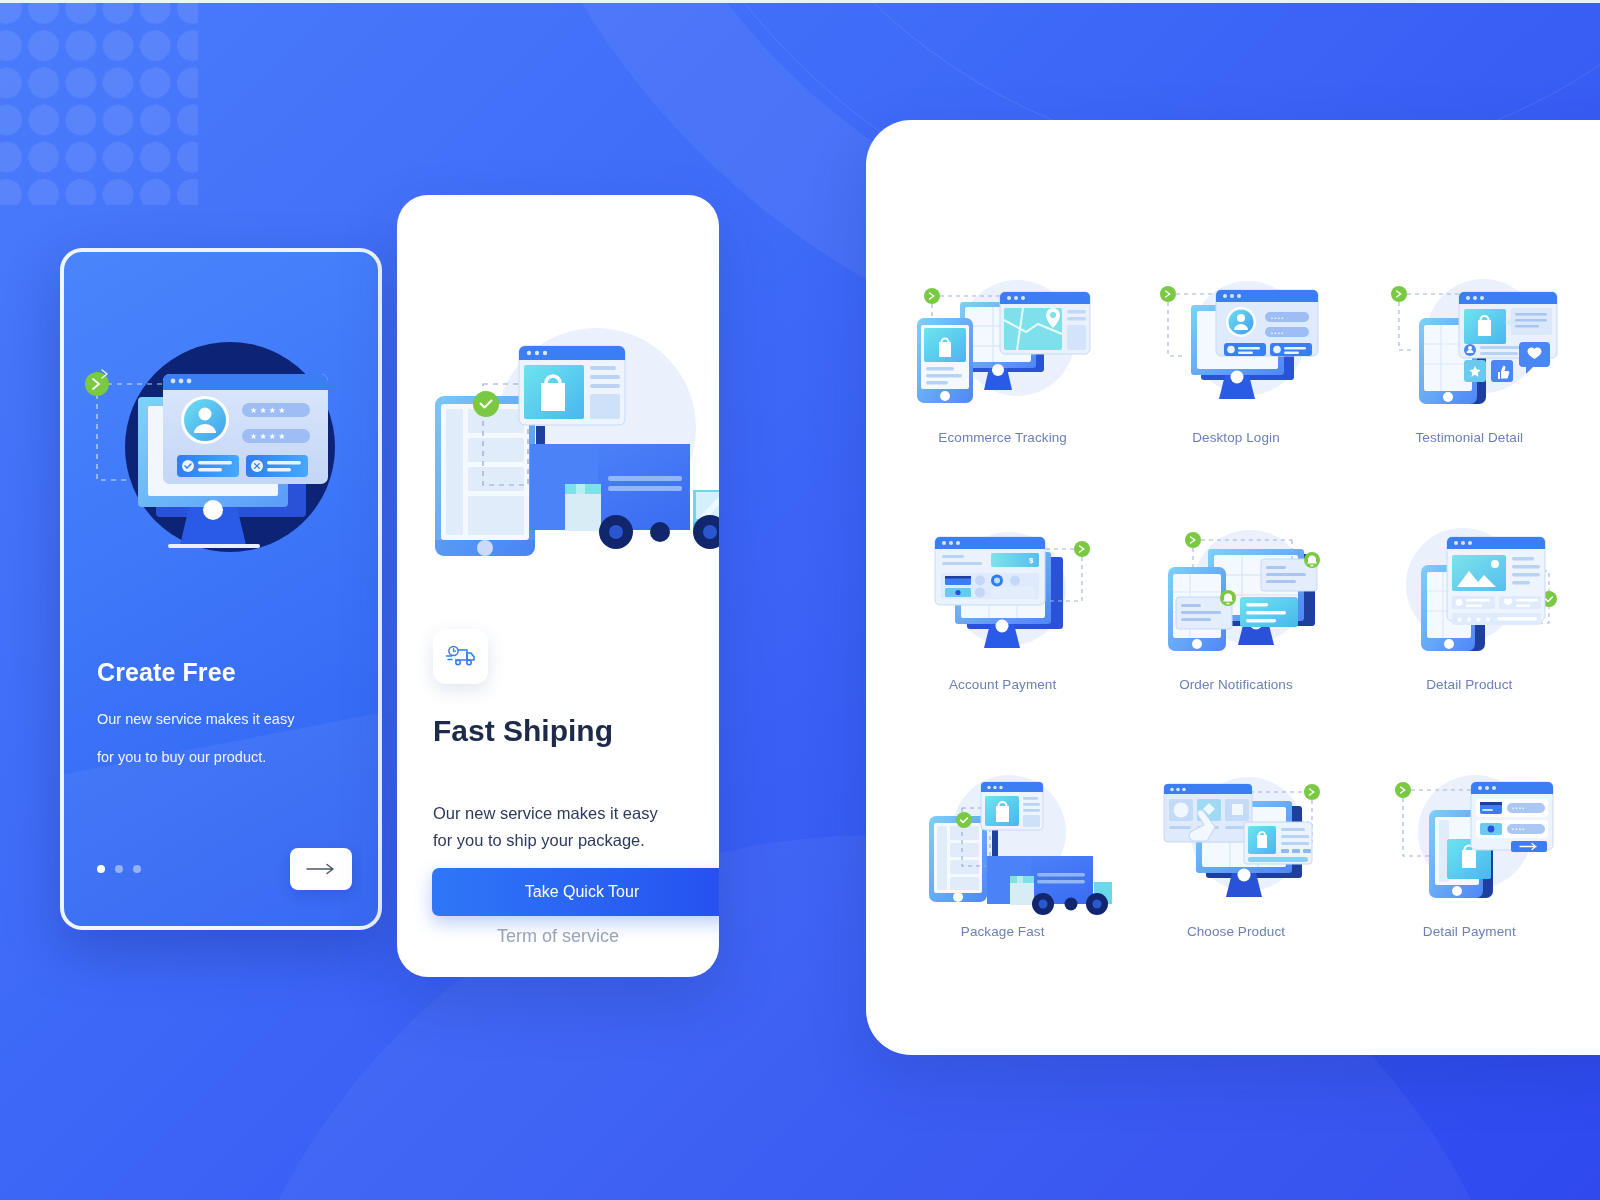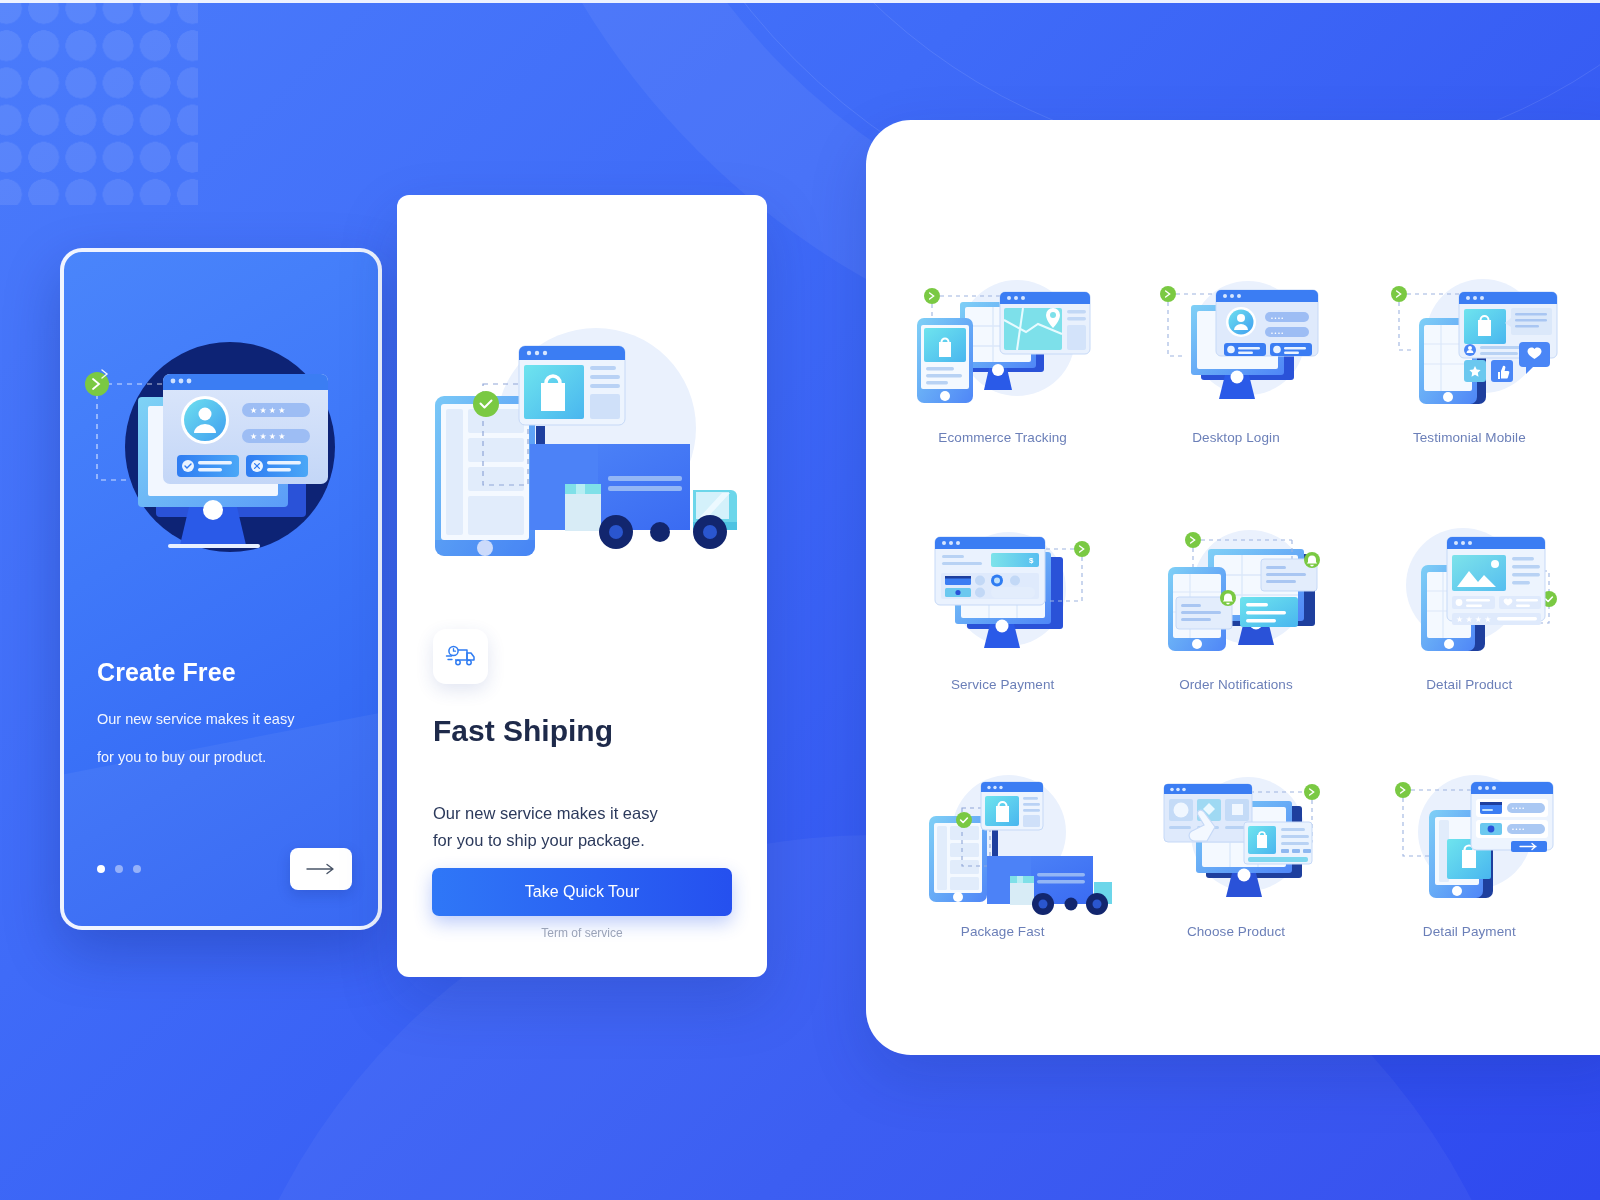--- a/index.html
+++ b/index.html
@@ -69,42 +69,42 @@
   .nd.on { background:#ffffff; }
   .nextbtn {
     width:62px; height:42px; border-radius:8px; background:#fff;
     display:flex; align-items:center; justify-content:center;
     box-shadow:0 5px 14px rgba(10,30,110,.18); cursor:pointer;
   }
 
   
   #card2 {
     position: absolute; left: 397px; top: 195px;
-    width: 370px; height: 782px;
-    border-radius: 12px; background: #ffffff;
+    width: 322px; height: 782px;
+    border-radius: 31px; background: #ffffff;
     box-shadow: 0 24px 60px rgba(20,40,120,.20);
     overflow: hidden;
   }
   .c2-art { position:absolute; left:13px; top:113px; width:345px; height:270px; }
   .c2-icon {
     position:absolute; left:36px; top:434px; width:55px; height:55px;
     border-radius:13px; background:#fff;
     box-shadow:0 6px 18px rgba(40,70,160,.14);
     display:flex; align-items:center; justify-content:center;
   }
   .c2-title { position:absolute; left:36px; top:513px; width:290px; color:#1e2a4a; font-size:30px; font-weight:bold; line-height:45px; }
   .c2-sub { position:absolute; left:36px; top:605px; width:300px; color:#2c3a5c; font-size:16.5px; line-height:27px; }
   .c2-btn {
     position:absolute; left:35px; top:673px; width:300px; height:48px;
     border-radius:7px; border:none; cursor:pointer;
     background: linear-gradient(90deg,#2f77f7 0%, #2a62f3 55%, #2550ef 100%);
     color:#fff; font-size:16px; font-family:"Liberation Sans", sans-serif;
     box-shadow: 0 7px 18px rgba(38,85,240,.30);
   }
-  .c2-tos { position:absolute; left:0; right:0; top:731px; text-align:center; color:#9aa3b8; font-size:12px; }
+  .c2-tos { position:absolute; left:0; right:0; top:731px; text-align:center; color:#9aa3b8; font-size:18px; }
 
   
   #panel {
     position:absolute; left:866px; top:120px; width:760px; height:935px;
     background:#ffffff; border-radius:45px 0 0 45px;
     box-shadow: 0 22px 60px rgba(15,35,110,.16);
   }
   .grid { position:absolute; left:20px; top:140px; width:700px; display:grid; grid-template-columns:repeat(3,1fr); row-gap:62px; }
   .cell { display:flex; flex-direction:column; align-items:center; }
   .cell .art { width:196px; height:160px; }
@@ -462,21 +462,21 @@
             <rect x="109" y="92" width="38" height="3" rx="1.5"></rect>
           </g>
         <rect x="148" y="82" width="31" height="25" rx="4" fill="#4a86f6"></rect>
         <path d="M155 107 l0 7 7 -7 z" fill="#4a86f6"></path>
         <path d="M163.5 89 c-2.5 -3 -7 -1 -7 2.5 c0 3.5 7 7.5 7 7.5 s7 -4 7 -7.5 c0 -3.5 -4.5 -5.5 -7 -2.5z" fill="#fff"></path>
         <rect x="93" y="100" width="22" height="22" rx="3" fill="#6bc8ef"></rect>
         <path d="M104 106 l1.7 3.6 3.9 .5 -2.8 2.7 .7 3.9 -3.5 -1.9 -3.5 1.9 .7 -3.9 -2.8 -2.7 3.9 -.5z" fill="#fff"></path>
         <rect x="120" y="100" width="22" height="22" rx="3" fill="#4a86f6"></rect>
         <path d="M127 112 h2 v7 h-2z M130 111 l2 -5 a1.6 1.6 0 0 1 2.4 1.6 l-.8 3.4 h3.4 a1.4 1.4 0 0 1 1.3 1.8 l-1.4 4.6 a1.8 1.8 0 0 1 -1.7 1.2 h-5.2 z" fill="#fff"></path>
       </svg>
-      <div class="lbl">Testimonial Mobile</div>
+      <div class="lbl">Testimonial Detail</div>
     </div>
 
     <div class="cell">
       <svg class="art" viewBox="0 0 196 160">
         <defs>
           <linearGradient id="pA" x1="0" y1="0" x2="1" y2="1">
               <stop offset="0" stop-color="#7fd0f6"></stop>
               <stop offset="1" stop-color="#4f86f7"></stop>
             </linearGradient>
           <linearGradient id="pG" x1="0" y1="0" x2="1" y2="0">
@@ -512,21 +512,21 @@
         <rect x="40" y="69" width="26" height="2.5" fill="#1e3f9e"></rect>
         <circle cx="75" cy="73.5" r="5" fill="#c2d8f6"></circle>
         <circle cx="92" cy="73.5" r="6" fill="#2f7cf2"></circle>
           <circle cx="92" cy="73.5" r="3" fill="#bfe0fb"></circle>
         <circle cx="110" cy="73.5" r="5" fill="#c2d8f6"></circle>
         <rect x="40" y="81" width="26" height="9" rx="1.5" fill="#6bc8ef"></rect>
         <circle cx="53" cy="85.5" r="2.6" fill="#2a52d8"></circle>
         <circle cx="75" cy="85.5" r="5" fill="#c2d8f6"></circle>
         <rect x="86" y="80" width="44" height="11" rx="5.5" fill="#e3edfc"></rect>
       </svg>
-      <div class="lbl">Service Payment</div>
+      <div class="lbl">Account Payment</div>
     </div>
 
     <div class="cell">
       <svg class="art" viewBox="0 0 196 160">
         <defs>
           <linearGradient id="nA" x1="0" y1="0" x2="1" y2="1">
               <stop offset="0" stop-color="#7fd0f6"></stop>
               <stop offset="1" stop-color="#4f86f7"></stop>
             </linearGradient>
           <linearGradient id="nC" x1="0" y1="0" x2="1" y2="1">

